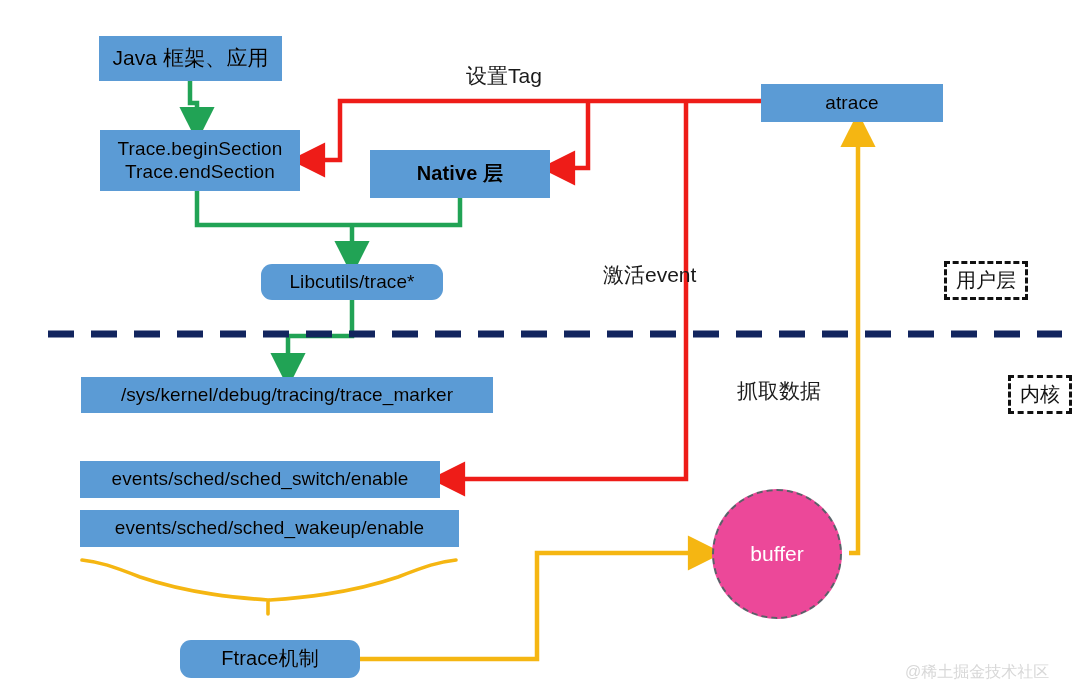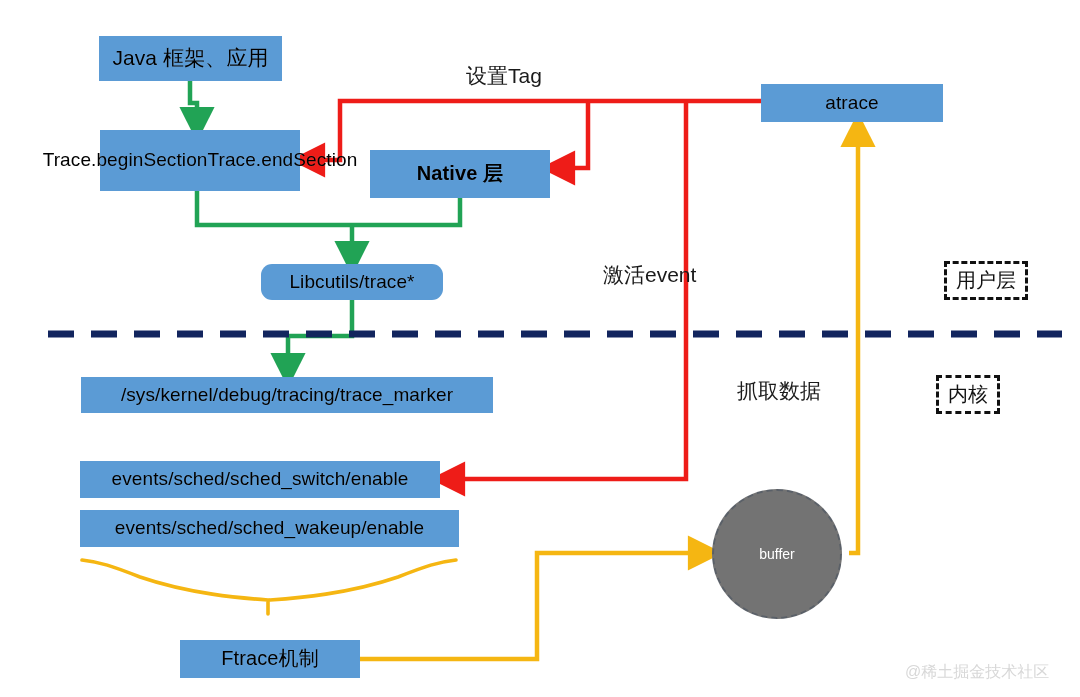--- a/index.html
+++ b/index.html
@@ -33,46 +33,46 @@
     align-items: center;
     justify-content: center;
     text-align: center;
     line-height: 1.18;
     box-sizing: border-box;
     font-weight: 400;
     letter-spacing: .1px;
     text-shadow: 0 0 1px rgba(255,255,255,.25);
   }
   .node-java     { left: 99px;  top: 36px;  width: 183px; height: 45px;  font-size: 21px; }
-  .node-trace    { left: 100px; top: 130px; width: 200px; height: 61px;  font-size: 19px; flex-direction: row; }
+  .node-trace    { left: 100px; top: 130px; width: 200px; height: 61px;  font-size: 19px; flex-direction: column; }
   .node-native   { left: 370px; top: 150px; width: 180px; height: 48px;  font-size: 20px; font-weight: bold; }
   .node-atrace   { left: 761px; top: 84px;  width: 182px; height: 38px;  font-size: 19px; }
   .node-libcutils{ left: 261px; top: 264px; width: 182px; height: 36px;  font-size: 19px; border-radius: 11px; }
   .node-tracemarker { left: 81px; top: 377px; width: 412px; height: 36px; font-size: 19px; }
   .node-schedswitch { left: 80px; top: 461px; width: 360px; height: 37px; font-size: 19px; }
   .node-schedwakeup { left: 80px; top: 510px; width: 379px; height: 37px; font-size: 19px; text-align: right; }
-  .node-ftrace   { left: 180px; top: 640px; width: 180px; height: 38px;  font-size: 20px; }
+  .node-ftrace   { left: 180px; top: 640px; width: 180px; height: 38px;  font-size: 20px; border-radius: 11px; }
 
   .node-trace .line1, .node-trace .line2 { display: block; }
 
   .buffer {
     position: absolute;
     left: 712px;
     top: 489px;
     width: 130px;
     height: 130px;
     border-radius: 50%;
-    background: #737373;
+    background: #ec4899;
     border: 2px dashed #5a6068;
     box-sizing: border-box;
     display: flex;
     align-items: center;
     justify-content: center;
     color: #ffffff;
-    font-size: 14px;
+    font-size: 21px;
   }
 
   .plain-label {
     position: absolute;
     color: #1a1a1a;
     font-size: 21px;
     white-space: nowrap;
   }
   .label-settag   { left: 466px; top: 62px; }
   .label-activate { left: 560px; top: 261px; margin-left: 43px; }
@@ -82,21 +82,21 @@
     position: absolute;
     border: 3px dashed #111111;
     color: #111111;
     font-size: 20px;
     padding: 3px 9px;
     background: transparent;
     white-space: nowrap;
     box-sizing: border-box;
   }
   .layer-user   { left: 944px; top: 261px; }
-  .layer-kernel { left: 936px; top: 375px; }
+  .layer-kernel { left: 1008px; top: 375px; }
 
   .watermark {
     position: absolute;
     left: 905px;
     top: 662px;
     color: #d8d8d8;
     font-size: 16px;
     white-space: nowrap;
     user-select: none;
   }

